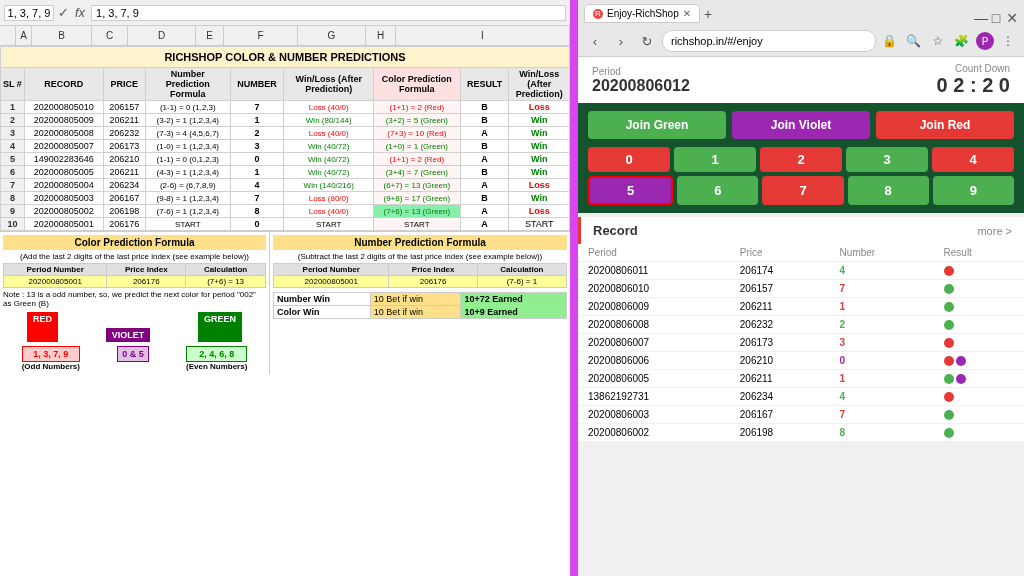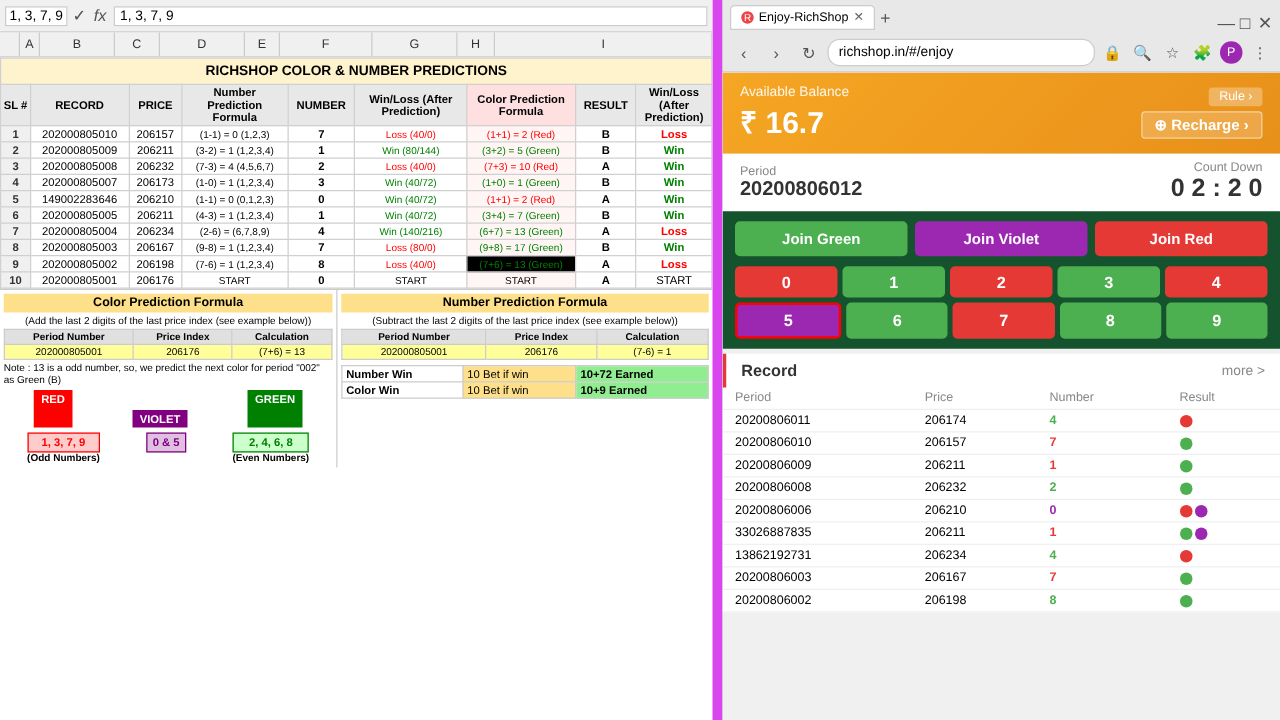--- a/index.html
+++ b/index.html
@@ -640,21 +640,21 @@
     <td style="font-weight:bold;">B</td>
     <td class="win-cell">Win</td>
   </tr>
           <tr class="data-row">
     <td class="row-num">9</td>
     <td>202000805002</td>
     <td>206198</td>
     <td style="font-size:8px;">(7-6) = 1 (1,2,3,4)</td>
     <td style="font-weight:bold;">8</td>
     <td class="red-text" style="font-size:8px;">Loss (40/0)</td>
-    <td class="green-text" style="font-size:8px; background:#000000;">(7+6) = 13 (Green)</td>
+    <td class="green-text" style="font-size:8px; background:#86efac;">(7+6) = 13 (Green)</td>
     <td style="font-weight:bold;">A</td>
     <td class="loss-cell">Loss</td>
   </tr>
           <tr class="data-row">
     <td class="row-num">10</td>
     <td>202000805001</td>
     <td>206176</td>
     <td style="font-size:8px;">START</td>
     <td style="font-weight:bold;">0</td>
     <td class="" style="font-size:8px;">START</td>
@@ -774,30 +774,20 @@
         <span class="browser-icon-btn">☆</span>
         <span class="browser-icon-btn">🧩</span>
         <span class="browser-icon-btn" style="background:#9c27b0; color:white; border-radius:50%; width:18px; height:18px; font-size:10px; display:flex; align-items:center; justify-content:center;">P</span>
         <span class="browser-icon-btn">⋮</span>
       </div>
     </div>
   </div>
 
   <div class="richshop-content">
 
-    <div class="balance-section">
-      <div class="balance-left">
-        <div class="balance-label">Available Balance</div>
-        <div class="balance-amount">₹ 16.7</div>
-      </div>
-      <div class="balance-right">
-        <button class="rule-btn">Rule ›</button>
-        <button class="recharge-btn">⊕ Recharge ›</button>
-      </div>
-    </div>
 
     <div class="period-section">
       <div>
         <div class="period-label">Period</div>
         <div class="period-value">20200806012</div>
       </div>
       <div>
         <div class="countdown-label">Count Down</div>
         <div class="countdown-value">0 2 : 2 0</div>
       </div>
@@ -874,32 +864,42 @@
     <td>20200806008</td>
     <td>206232</td>
     <td style="color:#4caf50; font-weight:bold;">2</td>
     <td>
                 <div class="result-dots">
                   <span class="result-dot dot-green"></span>
                 </div>
               </td>
   </tr>
             <tr>
+    <td>20200806007</td>
+    <td>206173</td>
+    <td style="color:#e53935; font-weight:bold;">3</td>
+    <td>
+                <div class="result-dots">
+                  <span class="result-dot dot-red"></span>
+                </div>
+              </td>
+  </tr>
+            <tr>
     <td>20200806006</td>
     <td>206210</td>
     <td style="color:#9c27b0; font-weight:bold;">0</td>
     <td>
                 <div class="result-dots">
                   <span class="result-dot dot-red"></span>
                   <span class="result-dot dot-violet"></span>
                 </div>
               </td>
   </tr>
             <tr>
-    <td>33026887835</td>
+    <td>20200806005</td>
     <td>206211</td>
     <td style="color:#e53935; font-weight:bold;">1</td>
     <td>
                 <div class="result-dots">
                   <span class="result-dot dot-green"></span>
                   <span class="result-dot dot-violet"></span>
                 </div>
               </td>
   </tr>
             <tr>

